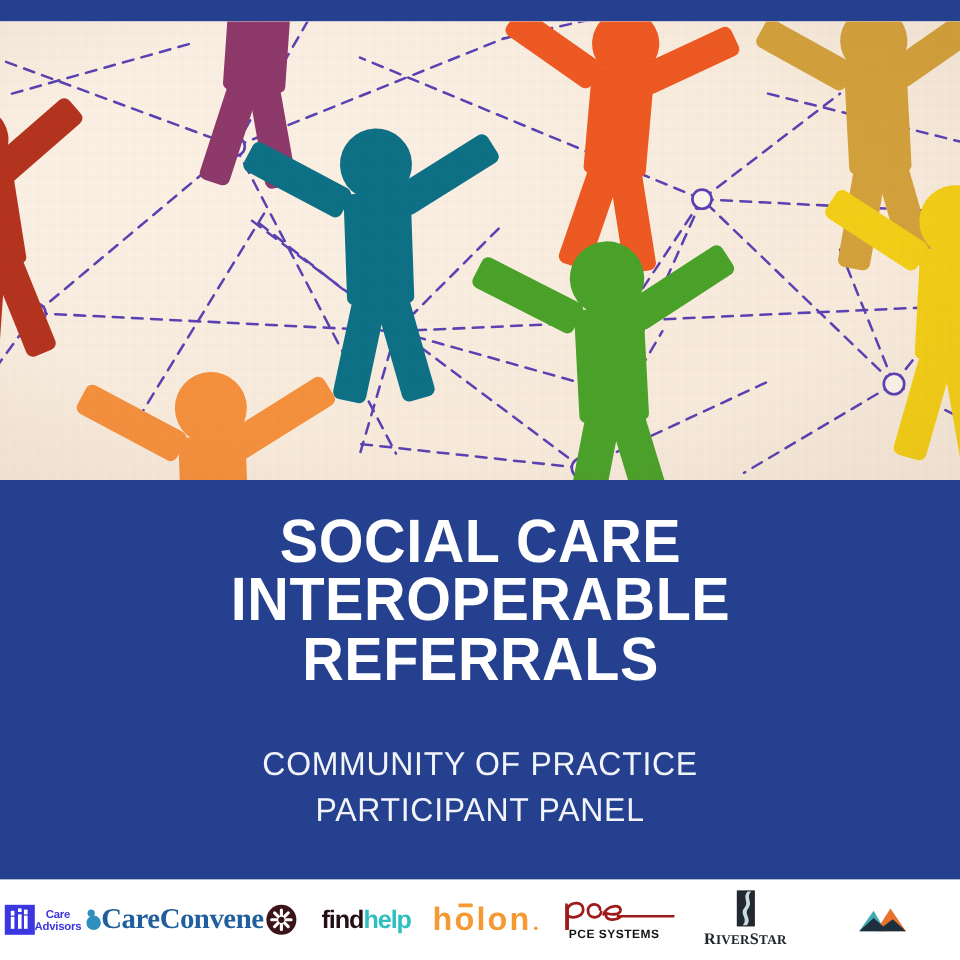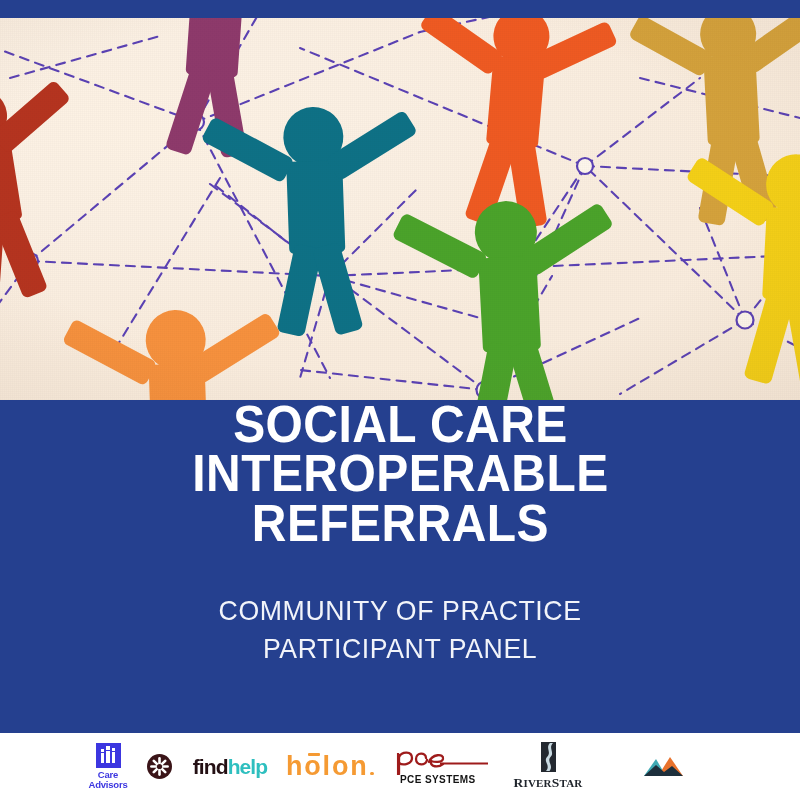--- a/index.html
+++ b/index.html
@@ -50,20 +50,21 @@
   .person { position:absolute; transform-origin:50% 50%; }
   .person svg { display:block; overflow:visible; }
 
   
   .title-block {
     position:absolute; left:0; top:400px;
     width:800px; height:333px;
     background:#25408f;
     display:flex; flex-direction:column;
     align-items:center; justify-content:flex-start;
+    padding-top:26px;
   }
   .headline {
     color:#ffffff;
     font-family:"Liberation Sans", sans-serif;
     font-weight:bold;
     font-size:51px;
     line-height:0.97;
     letter-spacing:0.5px;
     text-align:center;
     transform:scaleX(0.94);
@@ -86,21 +87,21 @@
   .logo-bar {
     position:absolute; left:0; top:733px;
     width:800px; height:67px;
     background:#ffffff;
     display:flex; align-items:center; justify-content:center;
     gap:0px;
   }
   .logo { position:relative; display:flex; align-items:center; justify-content:center; }
 
   
-  .ca { flex-direction:column; width:72px; }
+  .ca { flex-direction:row; width:72px; }
   .ca-mark {
     width:25px; height:25px; background:#3c36e0;
     display:flex; align-items:flex-end; justify-content:center; gap:2.2px;
     padding-bottom:5px;
   }
   .ca-i { width:3.2px; background:#fff; position:relative; }
   .ca-i.a { height:10px; } .ca-i.b { height:12.5px; } .ca-i.c { height:11px; }
   .ca-i::before {
     content:""; position:absolute; left:0; top:-4.6px;
     width:3.2px; height:3.2px; background:#fff;
@@ -367,20 +368,27 @@
         <span class="ca-i a"></span>
         <span class="ca-i b"></span>
         <span class="ca-i c"></span>
       </div>
       <div class="ca-txt">
         <div>Care</div>
         <div>Advisors</div>
       </div>
     </div>
 
+    <div class="logo cc">
+      <span class="cc-mark">
+        <span class="cc-dot-big"></span>
+        <span class="cc-dot-small"></span>
+      </span>
+      <span class="cc-txt">CareConvene</span>
+    </div>
 
     <div class="logo fh">
       <span class="fh-mark">
         <svg class="fh-star" viewBox="0 0 25 25">
           <g stroke="#ffffff" stroke-width="2.6" stroke-linecap="round">
             <line x1="12.5" y1="4.4" x2="12.5" y2="20.6"></line>
             <line x1="4.4" y1="12.5" x2="20.6" y2="12.5"></line>
             <line x1="6.8" y1="6.8" x2="18.2" y2="18.2"></line>
             <line x1="18.2" y1="6.8" x2="6.8" y2="18.2"></line>
           </g>

